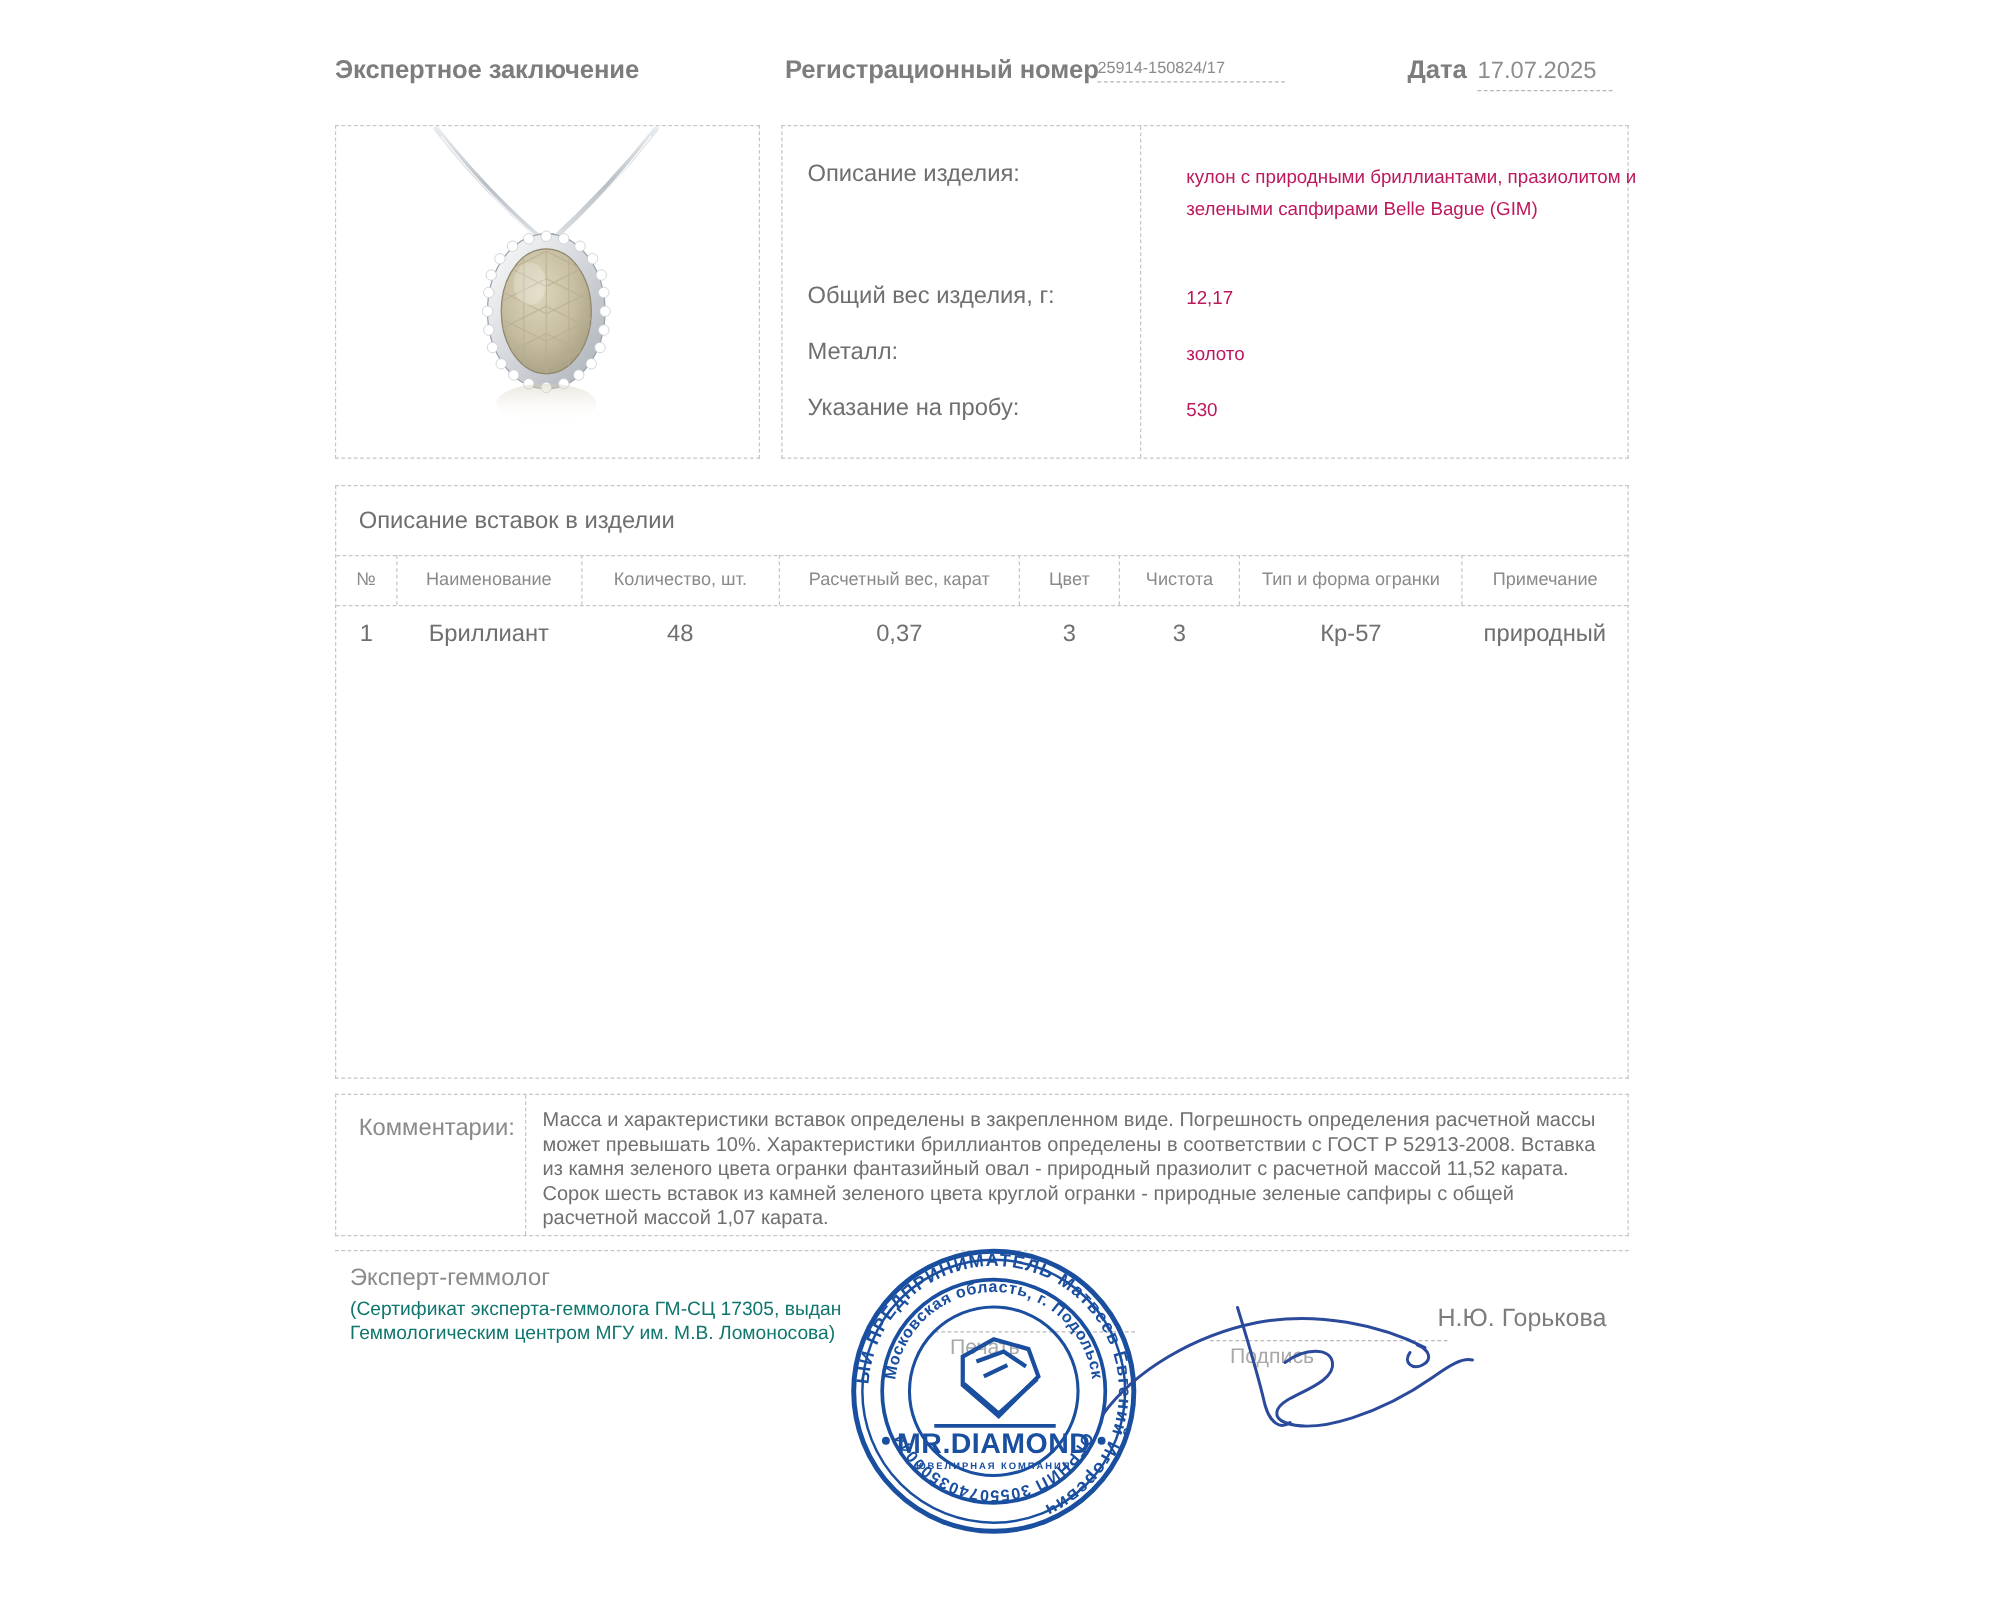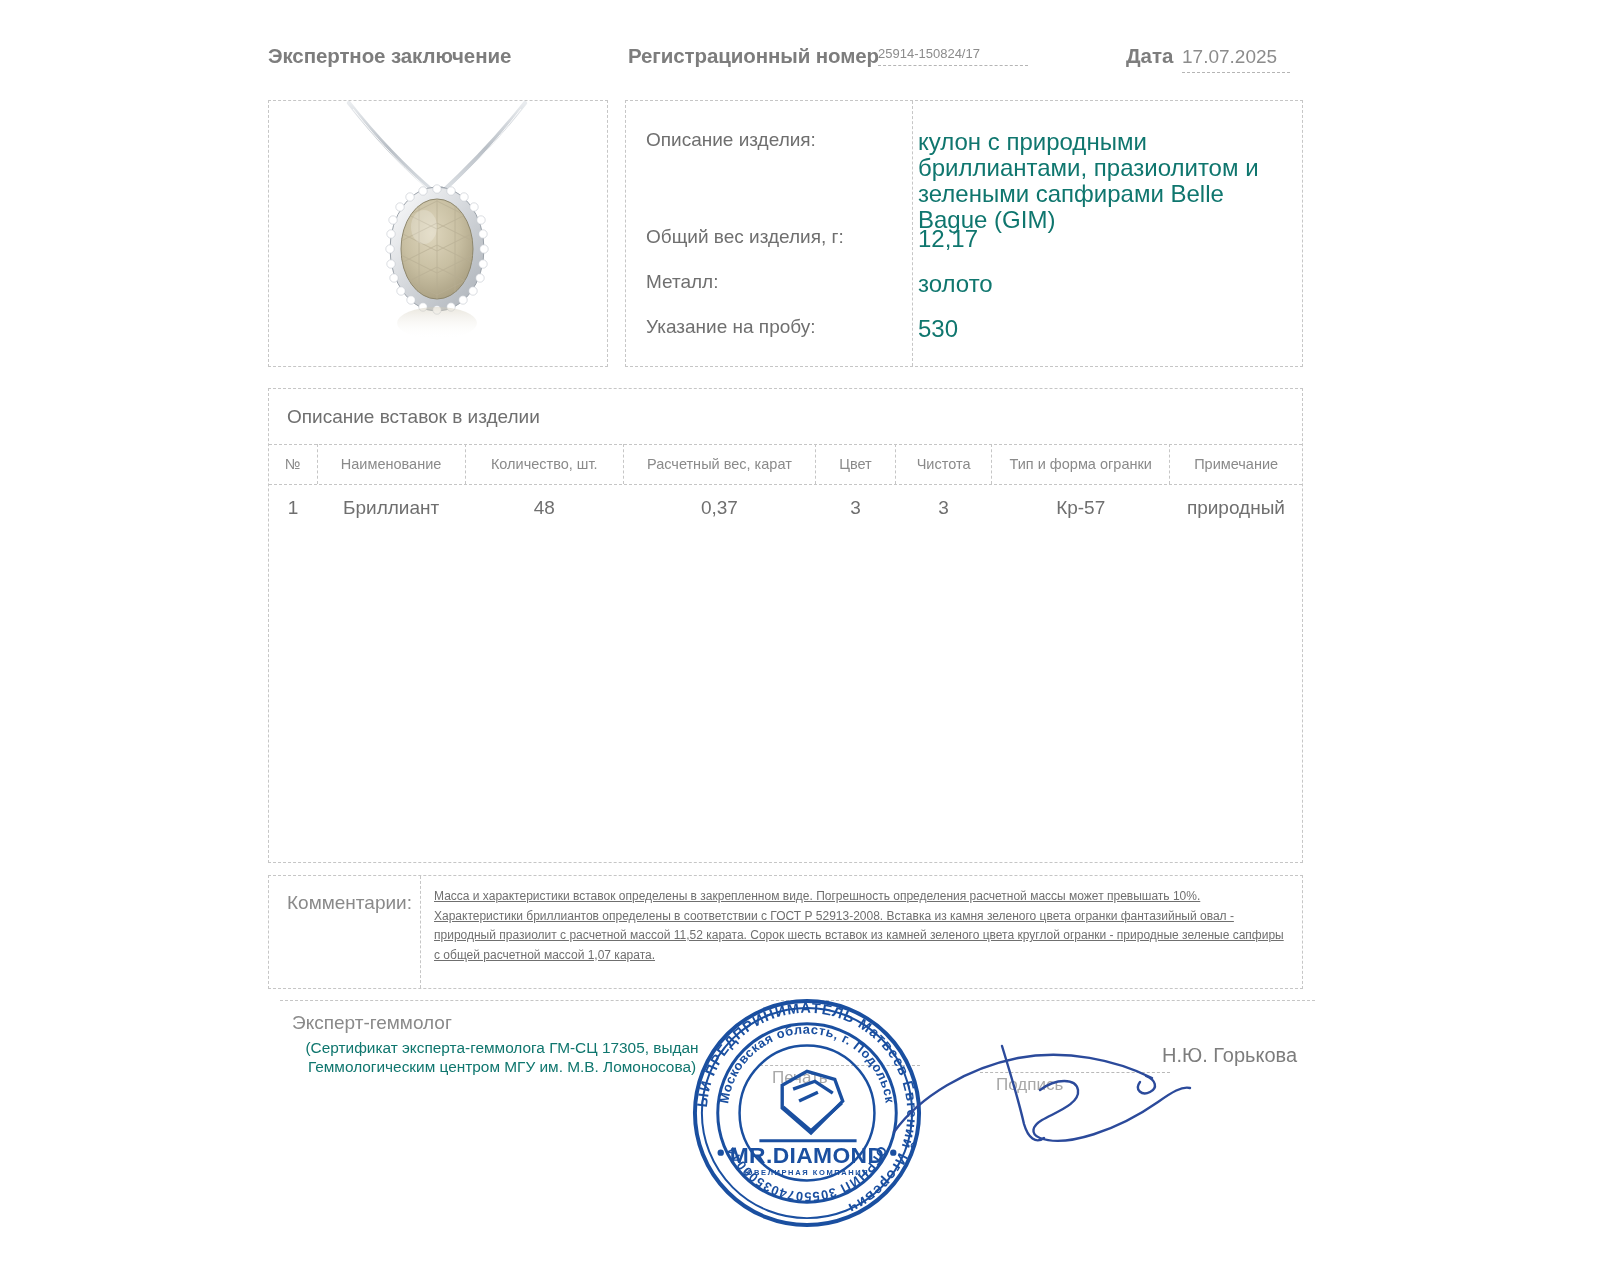--- a/index.html
+++ b/index.html
@@ -120,24 +120,24 @@
   }
   .spec-label {
     position: absolute;
     left: 20px;
     font-size: 19px;
     color: #6f6f6f;
     white-space: nowrap;
   }
   .spec-value {
     position: absolute;
-    left: 292px;
+    left: 323px;
     width: 360px;
-    font-size: 24px;
-    color: #0f766e;
+    font-size: 15px;
+    color: #be185d;
     line-height: 26px;
   }
 
   
   .inserts-box {
     position: absolute;
     left: 268px;
     top: 388px;
     width: 1035px;
     height: 475px;
@@ -230,35 +230,33 @@
     left: 151px;
     top: 0;
     height: 100%;
     border-left: 1.5px dashed #c6c6c6;
   }
   .comments-text {
     position: absolute;
     left: 165px;
     top: 11px;
     width: 850px;
-    font-size: 12px;
+    font-size: 16px;
     color: #6f6f6f;
     line-height: 19.5px;
     text-align: left;
-    text-decoration: underline;
   }
 
   
   .footer {
     position: absolute;
-    left: 280px;
+    left: 268px;
     top: 1000px;
     width: 1035px;
     height: 230px;
-    text-align: center;
   }
   .footer-top-rule {
     position: absolute;
     left: 0; top: 0;
     width: 100%;
     height: 0;
     border-top: 1.5px dashed #c6c6c6;
   }
   .expert-title {
     position: absolute;

